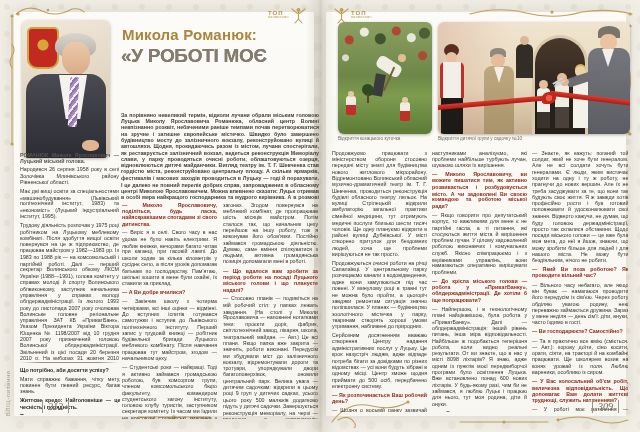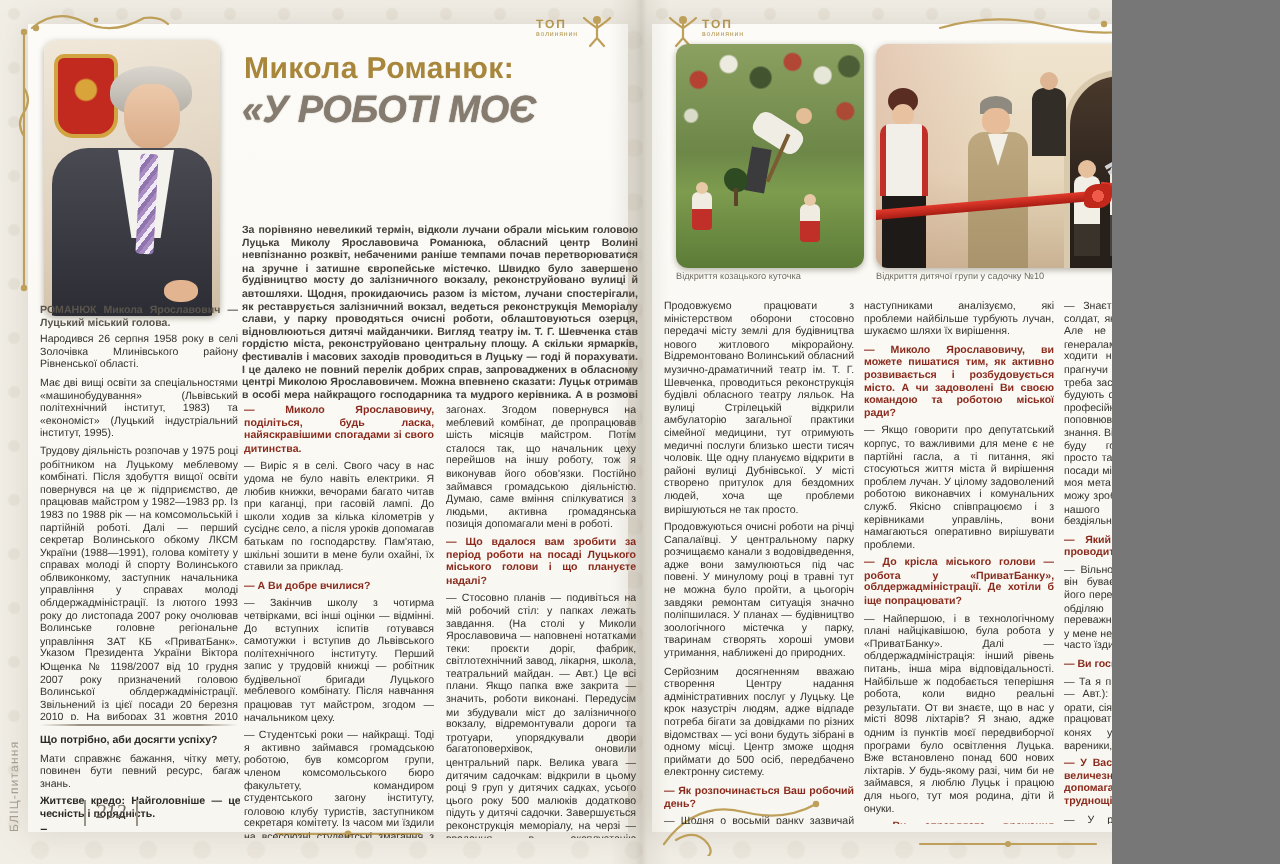--- a/index.html
+++ b/index.html
@@ -1,17 +1,17 @@
 <!DOCTYPE html>
 <html lang="uk"><head>
 <meta charset="utf-8">
 <style>
   html,body{margin:0;padding:0;background:#777;}
   .spread{
-    position:relative;width:556px;height:432px;overflow:hidden;
+    position:relative;width:640px;height:432px;overflow:hidden;
     font-family:"Liberation Sans",sans-serif;color:#35322c;
     background-color:#f1eee6;
     background-image:
       radial-gradient(circle at 7px 7px, rgba(198,188,166,.20) 0 2.5px, transparent 3.5px),
       radial-gradient(circle at 20px 20px, rgba(198,188,166,.14) 0 4px, transparent 5px);
     background-size:27px 27px;
   }
   .page-bg{position:absolute;top:12px;bottom:16px;background:linear-gradient(#fcfbf7,#f8f6f0);box-shadow:0 0 16px rgba(125,112,88,.20);}
   .page-bg.l{left:14px;width:300px;}
   .page-bg.r{left:326px;width:300px;}
@@ -19,21 +19,21 @@
   .abs{position:absolute;}
   
   .clip{position:absolute;overflow:hidden;}
   .sm{transform:scale(.66);transform-origin:0 0;font-size:8px;line-height:1.2;text-align:justify;}
   .para{margin:0 0 4px;}
   .s-q{color:#8a2a1c;font-weight:700;}
   .s-bq{font-weight:700;color:#2c2925;}
   
   .kicker{position:absolute;left:122px;top:26px;font-size:15px;font-weight:700;color:#a8873c;letter-spacing:.2px;}
   .bigtitle{position:absolute;left:121px;top:44px;width:200px;margin:0;font-size:19px;line-height:24px;font-weight:700;color:#857b6e;letter-spacing:-.3px;text-shadow:0 0 .6px #6e655a;}
-  .bigtitle span{display:block;font-style:italic;}
+  .bigtitle span{display:block;}
   
   .lead-in{width:300px;font-weight:600;color:#45403a;}
   
   .bio-name{font-weight:700;color:#5a554c;margin:0 0 3px;}
   
   .blitz-sep{position:absolute;left:20px;top:362px;width:99px;height:1px;background:linear-gradient(90deg,transparent,#9a9284 20%,#9a9284 80%,transparent);}
   .blitz-label{position:absolute;left:5px;top:352px;height:64px;writing-mode:vertical-rl;transform:rotate(180deg);font-size:6px;color:#a49d90;letter-spacing:.6px;}
   
   .caption{color:#6e6a60;}
   .pageno{position:absolute;top:400px;font-family:"Liberation Serif",serif;font-style:italic;font-size:10px;color:#6f6a60;border-left:1px solid #9a9488;border-right:1px solid #9a9488;padding:0 5px;line-height:13px;}

